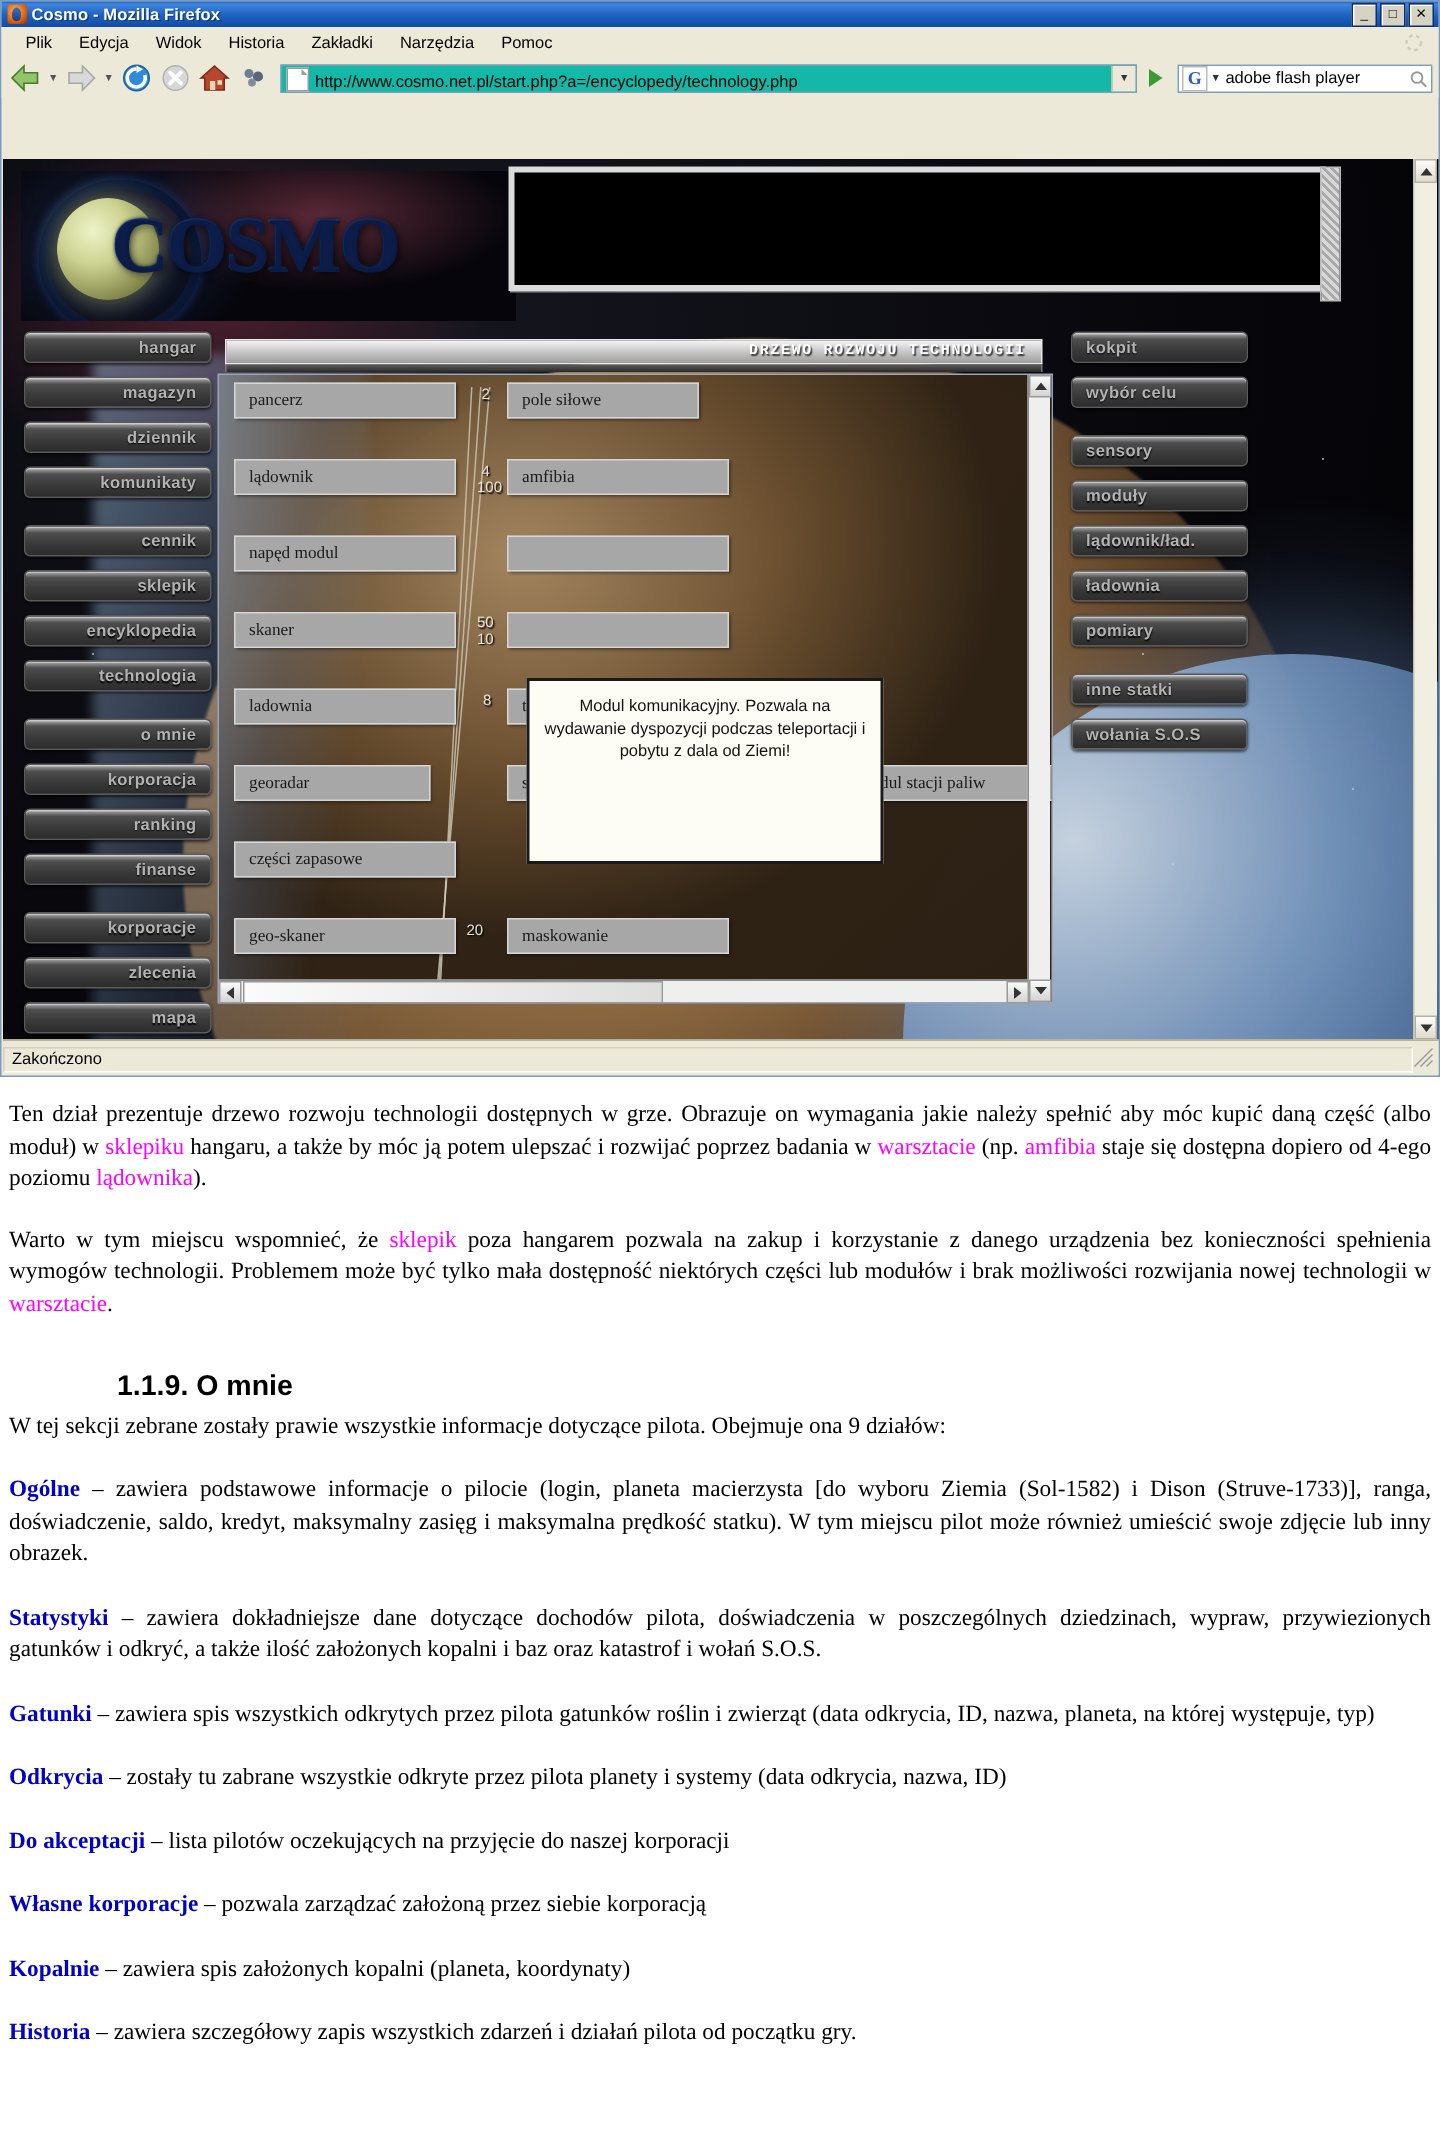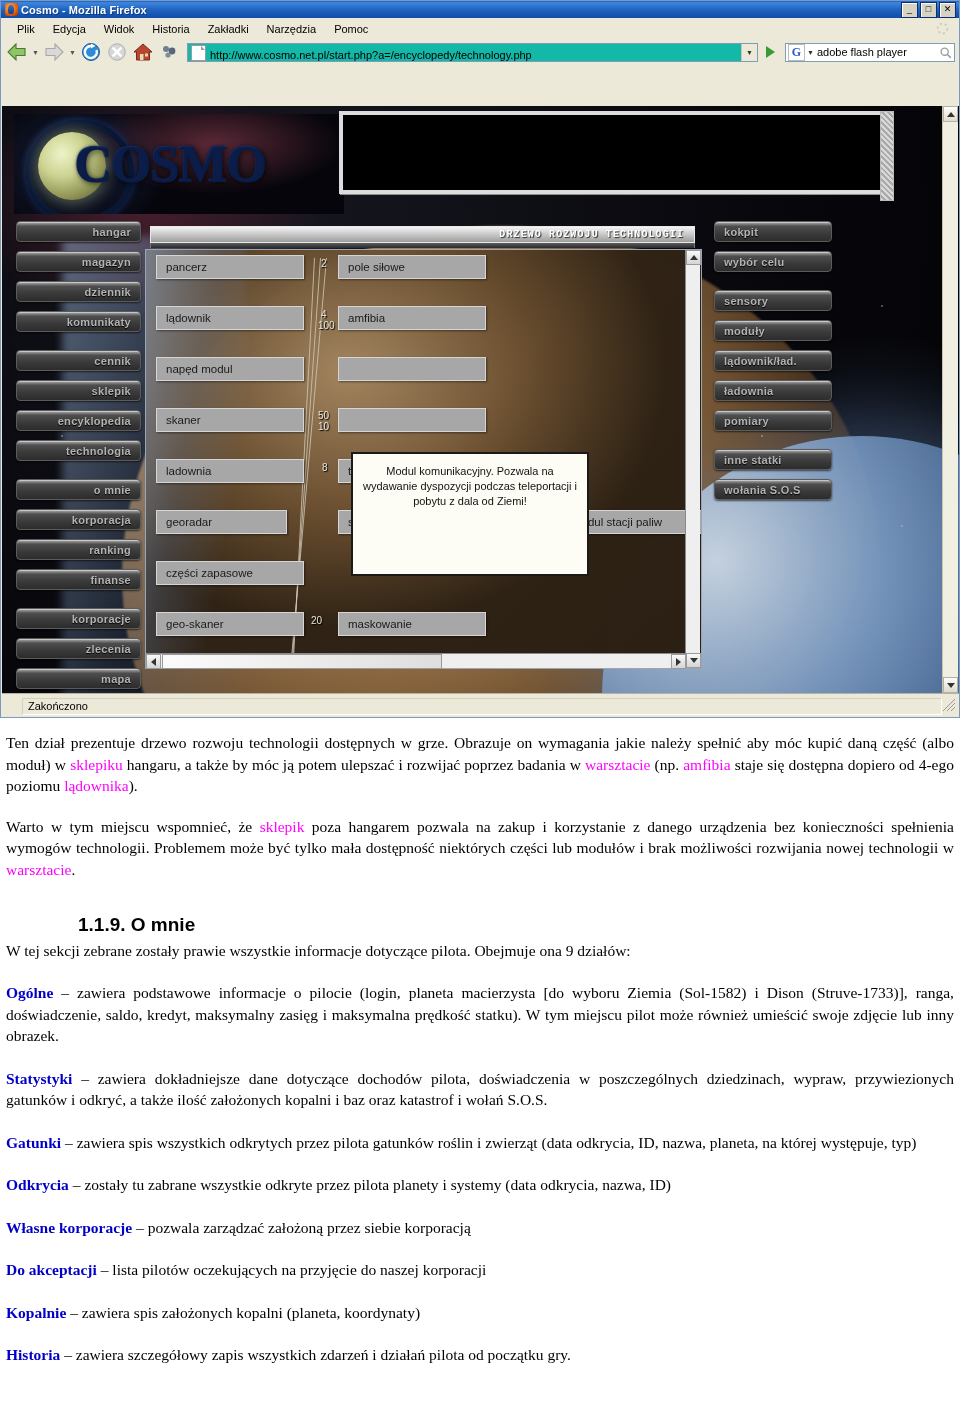--- a/index.html
+++ b/index.html
@@ -245,21 +245,21 @@
       linear-gradient(135deg, rgba(30,24,16,.95) 0%, rgba(70,52,32,.9) 50%, rgba(25,20,14,.98) 100%);
   }
   .tech-glow{
     position:absolute;left:-10px;top:-20px;width:110px;height:470px;
     background:linear-gradient(100deg, rgba(175,205,245,.55) 0%, rgba(120,160,215,.2) 45%, rgba(0,0,0,0) 75%);
     filter:blur(3px);
   }
   .node{
     position:absolute;height:24px;
     background:#a7a7a7;border:1px solid #d6d6d6;box-sizing:border-box;
-    font-family:Liberation Sans, sans-serif;
+    font-family:Liberation Serif, serif;
     font-size:11.5px;color:#1a1a1a;
     display:flex;align-items:center;padding-left:9px;
     box-shadow:1px 1px 2px rgba(0,0,0,.45);
   }
   .edgenum{
     position:absolute;
     font-family:"Liberation Sans", sans-serif;
     font-size:10px;color:#e8e4da;text-shadow:1px 1px 1px #000;
   }
   .edge{position:absolute;background:#cfc9ba;opacity:.8;}
@@ -304,21 +304,21 @@
     border:1px solid #b4b1a2;box-sizing:border-box;display:flex;align-items:center;justify-content:center;
   }
 
   
   .statusbar{
     position:absolute;left:1px;bottom:1px;width:957px;height:23px;
     background:#ece9d8;border-top:1px solid #b5b2a3;box-sizing:border-box;
     display:flex;align-items:center;
   }
   .status-cell{
-    height:17px;margin:2px 0 0 20px;border:1px solid #d4d0c0;border-right-color:#fff;border-bottom-color:#fff;
+    height:17px;margin:2px 0 0 0;border:1px solid #d4d0c0;border-right-color:#fff;border-bottom-color:#fff;
     box-sizing:border-box;display:flex;align-items:center;padding:0 5px;
     font-size:11px;color:#000;flex:1 1 auto;text-align:center;
   }
   .grip{width:14px;height:14px;margin-right:3px;flex:0 0 auto;}
 
   
   .doc{
     position:absolute;left:0;top:718px;width:960px;
     padding:14px 6px 0 6px;box-sizing:border-box;
     font-family:"Liberation Serif", serif;
@@ -482,21 +482,21 @@
 
           <div class="node" style="left:10px;top:5px;width:148px;">pancerz</div>
           <div class="node" style="left:10px;top:56px;width:148px;">lądownik</div>
           <div class="node" style="left:10px;top:107px;width:148px;">napęd modul</div>
           <div class="node" style="left:10px;top:158px;width:148px;">skaner</div>
           <div class="node" style="left:10px;top:209px;width:148px;">ladownia</div>
           <div class="node" style="left:10px;top:260px;width:131px;text-align:center;">georadar</div>
           <div class="node" style="left:10px;top:311px;width:148px;">części zapasowe</div>
           <div class="node" style="left:10px;top:362px;width:148px;">geo-skaner</div>
 
-          <div class="node" style="left:192px;top:5px;width:148px;">pole siłowe</div>
+          <div class="node" style="left:192px;top:5px;width:128px;">pole siłowe</div>
           <div class="node" style="left:192px;top:56px;width:148px;">amfibia</div>
           <div class="node" style="left:192px;top:107px;width:148px;"></div>
           <div class="node" style="left:192px;top:158px;width:148px;"></div>
           <div class="node" style="left:192px;top:209px;width:148px;">teleporter materii</div>
           <div class="node" style="left:192px;top:260px;width:186px;">syntezator geopaliwa</div>
           <div class="node" style="left:192px;top:362px;width:148px;">maskowanie</div>
 
           <div class="node" style="left:416px;top:260px;width:148px;">modul stacji paliw</div>
 
           <div class="edgenum" style="left:175px;top:8px;">2</div>
@@ -559,22 +559,22 @@
     <p class="plain">W tej sekcji zebrane zostały prawie wszystkie informacje dotyczące pilota. Obejmuje ona 9 działów:</p>
 
     <p class="sect"><span class="blue">Ogólne</span><span> – zawiera podstawowe informacje o pilocie (login, planeta macierzysta [do wyboru Ziemia (Sol-1582) i Dison (Struve-1733)], ranga, doświadczenie, saldo, kredyt, maksymalny zasięg i maksymalna prędkość statku). W tym miejscu pilot może również umieścić swoje zdjęcie lub inny obrazek.</span></p>
 
     <p class="sect"><span class="blue">Statystyki</span><span> – zawiera dokładniejsze dane dotyczące dochodów pilota, doświadczenia w poszczególnych dziedzinach, wypraw, przywiezionych gatunków i odkryć, a także ilość założonych kopalni i baz oraz katastrof i wołań S.O.S.</span></p>
 
     <p class="sect"><span class="blue">Gatunki</span><span> – zawiera spis wszystkich odkrytych przez pilota gatunków roślin i zwierząt (data odkrycia, ID, nazwa, planeta, na której występuje, typ)</span></p>
 
     <p class="sect"><span class="blue">Odkrycia</span><span> – zostały tu zabrane wszystkie odkryte przez pilota planety i systemy (data odkrycia, nazwa, ID)</span></p>
 
+    <p class="sect"><span class="blue">Do akceptacji</span><span> – lista pilotów oczekujących na przyjęcie do naszej korporacji</span></p>
+
     <p class="sect"><span class="blue">Własne korporacje</span><span> – pozwala zarządzać założoną przez siebie korporacją</span></p>
-
-    <p class="sect"><span class="blue">Do akceptacji</span><span> – lista pilotów oczekujących na przyjęcie do naszej korporacji</span></p>
 
     <p class="sect"><span class="blue">Kopalnie</span><span> – zawiera spis założonych kopalni (planeta, koordynaty)</span></p>
 
     <p class="sect"><span class="blue">Historia</span><span> – zawiera szczegółowy zapis wszystkich zdarzeń i działań pilota od początku gry.</span></p>
 
   </div>
 </div>
 
 </body></html>

